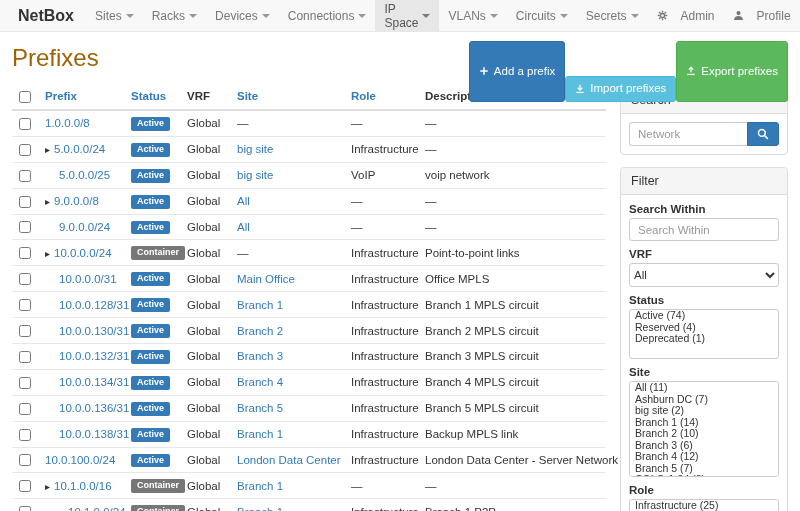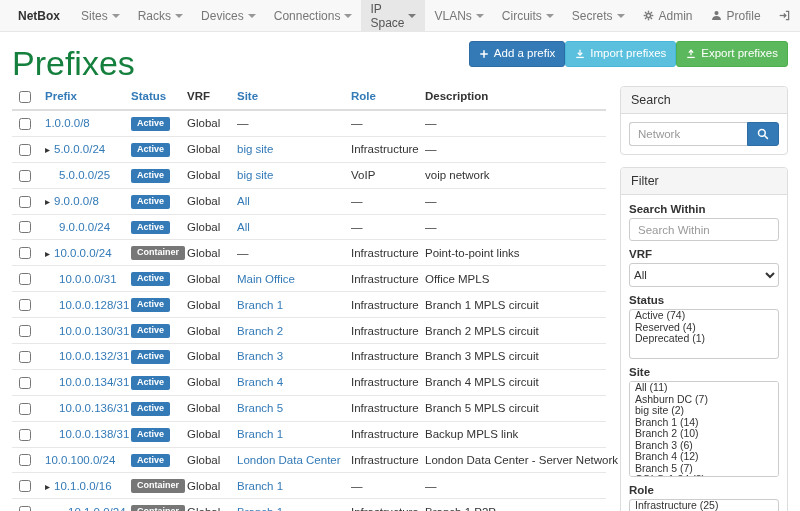--- a/index.html
+++ b/index.html
@@ -7,37 +7,37 @@
   body {
     width:800px; height:511px; overflow:hidden;
     background:#fff; color:#333;
     font-family:"Liberation Sans","DejaVu Sans",sans-serif;
     font-size:12px;
   }
   a { text-decoration:none; }
 
   
   .navbar { display:flex; align-items:stretch; height:32px; background:#f8f8f8; border-bottom:1px solid #e7e7e7; padding:0 6px; }
-  .brand { display:flex; align-items:center; font-weight:bold; font-size:12px; color:#333; padding:2px 12px; }
+  .brand { display:flex; align-items:center; font-weight:bold; font-size:16px; color:#333; padding:2px 12px; }
   .nav-list { display:flex; list-style:none; margin:0; padding:0; }
   .nav-item { display:flex; align-items:center; gap:4px; padding:0 9px; font-size:12px; color:#777; cursor:pointer; }
   .nav-item.active { background:#e7e7e7; color:#555; }
   .caret { width:0; height:0; border-left:4px solid transparent; border-right:4px solid transparent; border-top:4px solid currentColor; opacity:.75; }
   .nav-spacer { flex:1; }
-  .nav-right .nav-item { gap:5px; }
+  .nav-right .nav-item { gap:13px; }
   .nav-right svg { flex:none; }
 
   
   .page { padding:0 12px; }
   .page-head { position:relative; height:52px; }
-  .page-title { font-size:34px; font-weight:500; margin:0; padding-top:12px; color:#15803d; }
+  .page-title { font-size:24px; font-weight:500; margin:0; padding-top:12px; color:#a16207; }
   .actions { position:absolute; top:9px; right:0; display:flex; }
   .btn { display:inline-flex; align-items:center; gap:5px; font-size:11.5px; color:#fff; border-radius:3px; padding:5px 9px; border:1px solid transparent; cursor:pointer; font-family:inherit; line-height:1.2; }
   .btn-primary { background:#337ab7; border-color:#2e6da4; }
-  .btn-info { background:#5bc0de; border-color:#46b8da; }
+  .btn-info { background:#5bc0de; border-color:#46b8da;margin-top:35px; }
   .btn-success { background:#5cb85c; border-color:#4cae4c; }
 
   
   .content { display:flex; gap:14px; align-items:flex-start; }
   .main { flex:1; min-width:0; }
   .sidebar { width:168px; flex:none; padding-top:2px; }
 
   
   table.prefix-table { width:100%; border-collapse:collapse; table-layout:fixed; font-size:11.5px; }
   .prefix-table th { text-align:left; padding:6px 5px; border-bottom:2px solid #ddd; font-weight:bold; white-space:nowrap; color:#333; }

